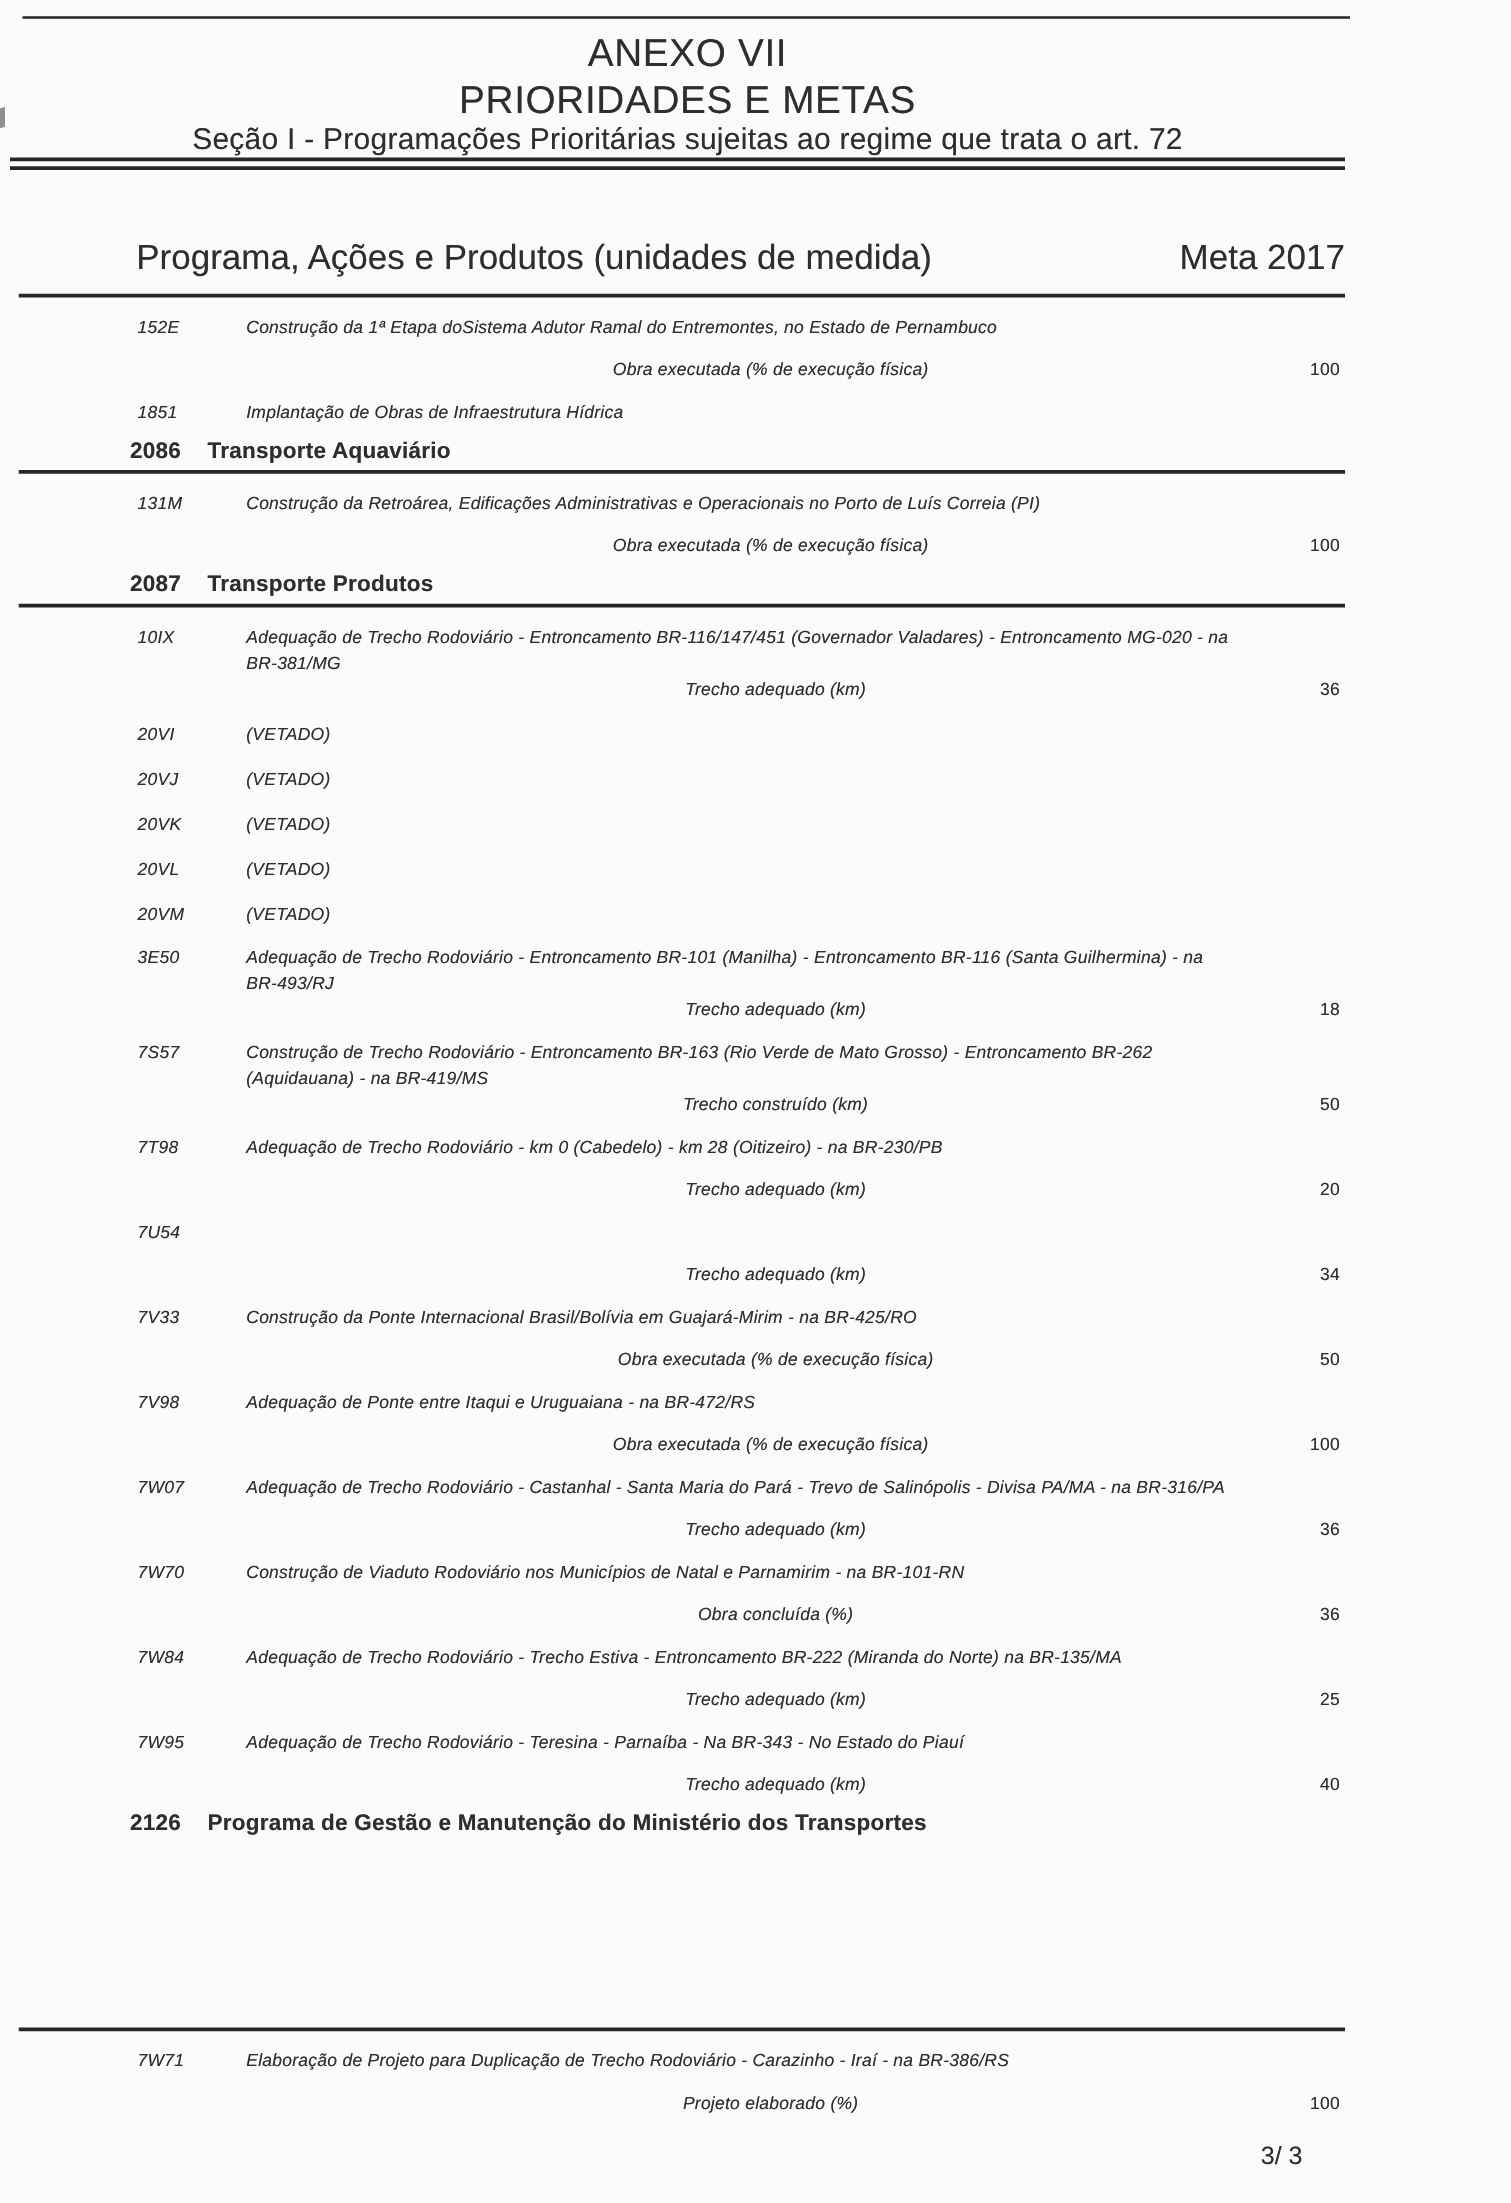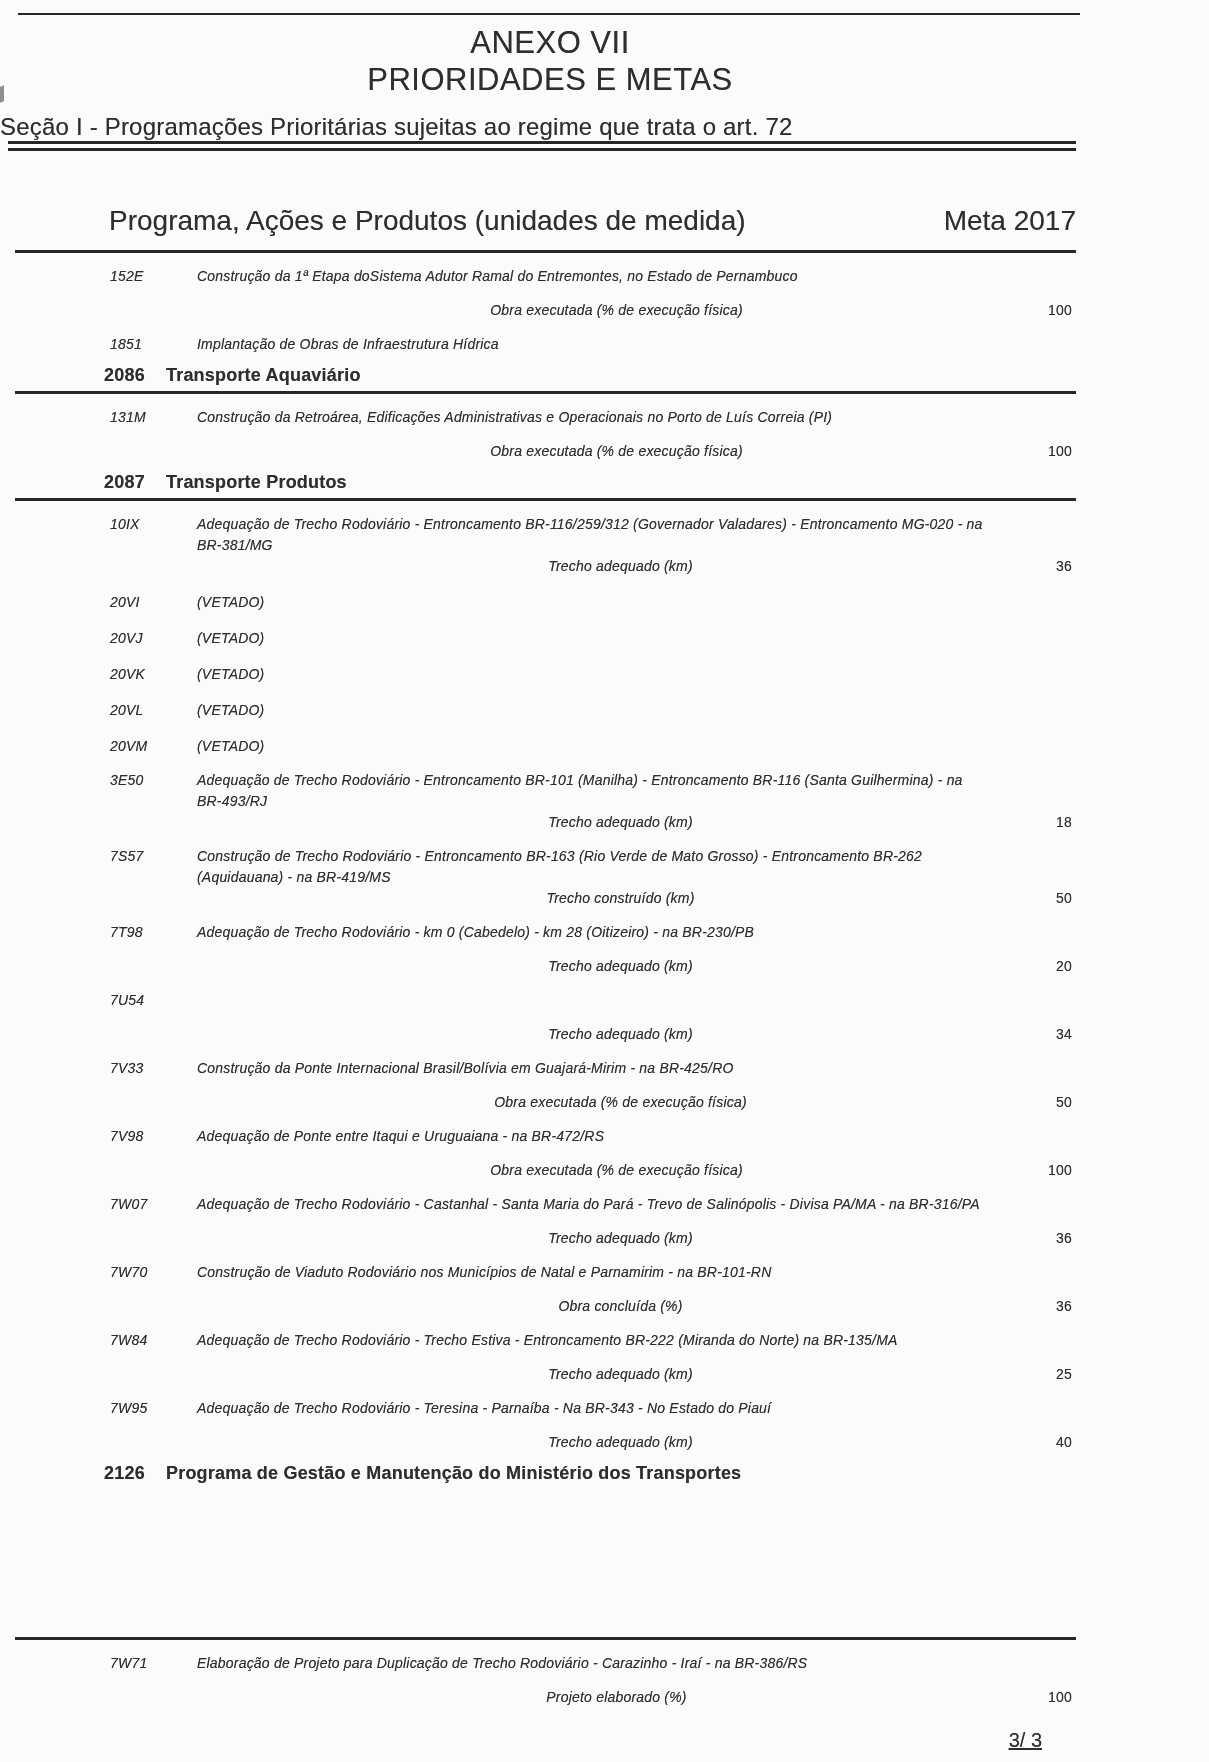--- a/index.html
+++ b/index.html
@@ -14,21 +14,21 @@
     width:1100px;height:1762px;
     background:var(--paper);
     overflow:hidden;
     font-family:"Liberation Sans",sans-serif;
     color:var(--ink);
     text-shadow:0 0 .5px rgba(50,50,50,.55);
   }
   .top-rule{height:2px;background:var(--rule);margin:13px 20px 0 18px;}
   .doc-title{text-align:center;font-size:31px;line-height:37px;letter-spacing:.5px;}
   .doc-title.first{margin-top:9px;}
-  .section-heading{font-size:24px;line-height:28px;margin-top:15px;letter-spacing:.2px;}
+  .section-heading{text-align:center;font-size:24px;line-height:28px;letter-spacing:.2px;}
   .double-rule{margin:0 24px 0 8px;}
   .double-rule .drl{height:3px;background:var(--rule);}
   .double-rule .drl + .drl{margin-top:4px;}
   .col-header{display:flex;align-items:baseline;margin:12px 24px 0 109px;font-size:28px;line-height:32px;}
   .col-header .left{flex:1;margin-top:42px;}
   .col-header .right{flex:none;}
   .header-rule{height:3px;background:var(--rule);margin:13px 24px 0 15px;}
 
   #rows .row{margin-top:13px;}
   #rows .row.vetado{margin-top:15px;}
@@ -39,21 +39,21 @@
   .line{display:flex;padding:0 28px 0 110px;font-size:14px;line-height:21px;letter-spacing:.2px;}
   .code{flex:none;width:87px;font-style:italic;}
   .desc{flex:1;min-width:0;font-style:italic;white-space:nowrap;}
   .prodline{margin-top:13px;text-align:center;}
   .prodline.tight{margin-top:0;}
   .value{flex:none;font-style:normal;margin-left:12px;}
 
   .pline{padding:0 26px 0 104px;font-weight:bold;font-size:18px;line-height:21px;}
   .pcode{flex:none;width:62px;}
 
-  .page-number{text-align:right;padding-right:58px;font-size:20px;line-height:24px;margin-top:20px;text-decoration:underline;}
+  .page-number{text-align:right;padding-right:58px;font-size:20px;line-height:24px;margin-top:20px;}
 
   .artifact{position:absolute;pointer-events:none;}
 </style>
 </head>
 <body>
 
 <div class="page">
 
   <div class="top-rule"></div>
 
@@ -113,21 +113,21 @@
       <div class="row program">
         <div class="line pline">
           <span class="pcode">2087</span>
           <span class="ptitle">Transporte Produtos</span>
         </div>
       </div>
       <div class="hr"></div>
       <div class="row action">
         <div class="line dline">
           <span class="code">10IX</span>
-          <span class="desc">Adequação de Trecho Rodoviário - Entroncamento BR-116/259/312 (Governador Valadares) - Entroncamento MG-020 - na</span>
+          <span class="desc">Adequação de Trecho Rodoviário - Entroncamento BR-116/147/451 (Governador Valadares) - Entroncamento MG-020 - na</span>
         </div>
         <div class="line dline">
           <span class="code"></span>
           <span class="desc">BR-381/MG</span>
         </div>
         <div class="line prodline tight">
           <span class="code"></span>
           <span class="desc product">Trecho adequado (km)</span>
           <span class="value">36</span>
         </div>

